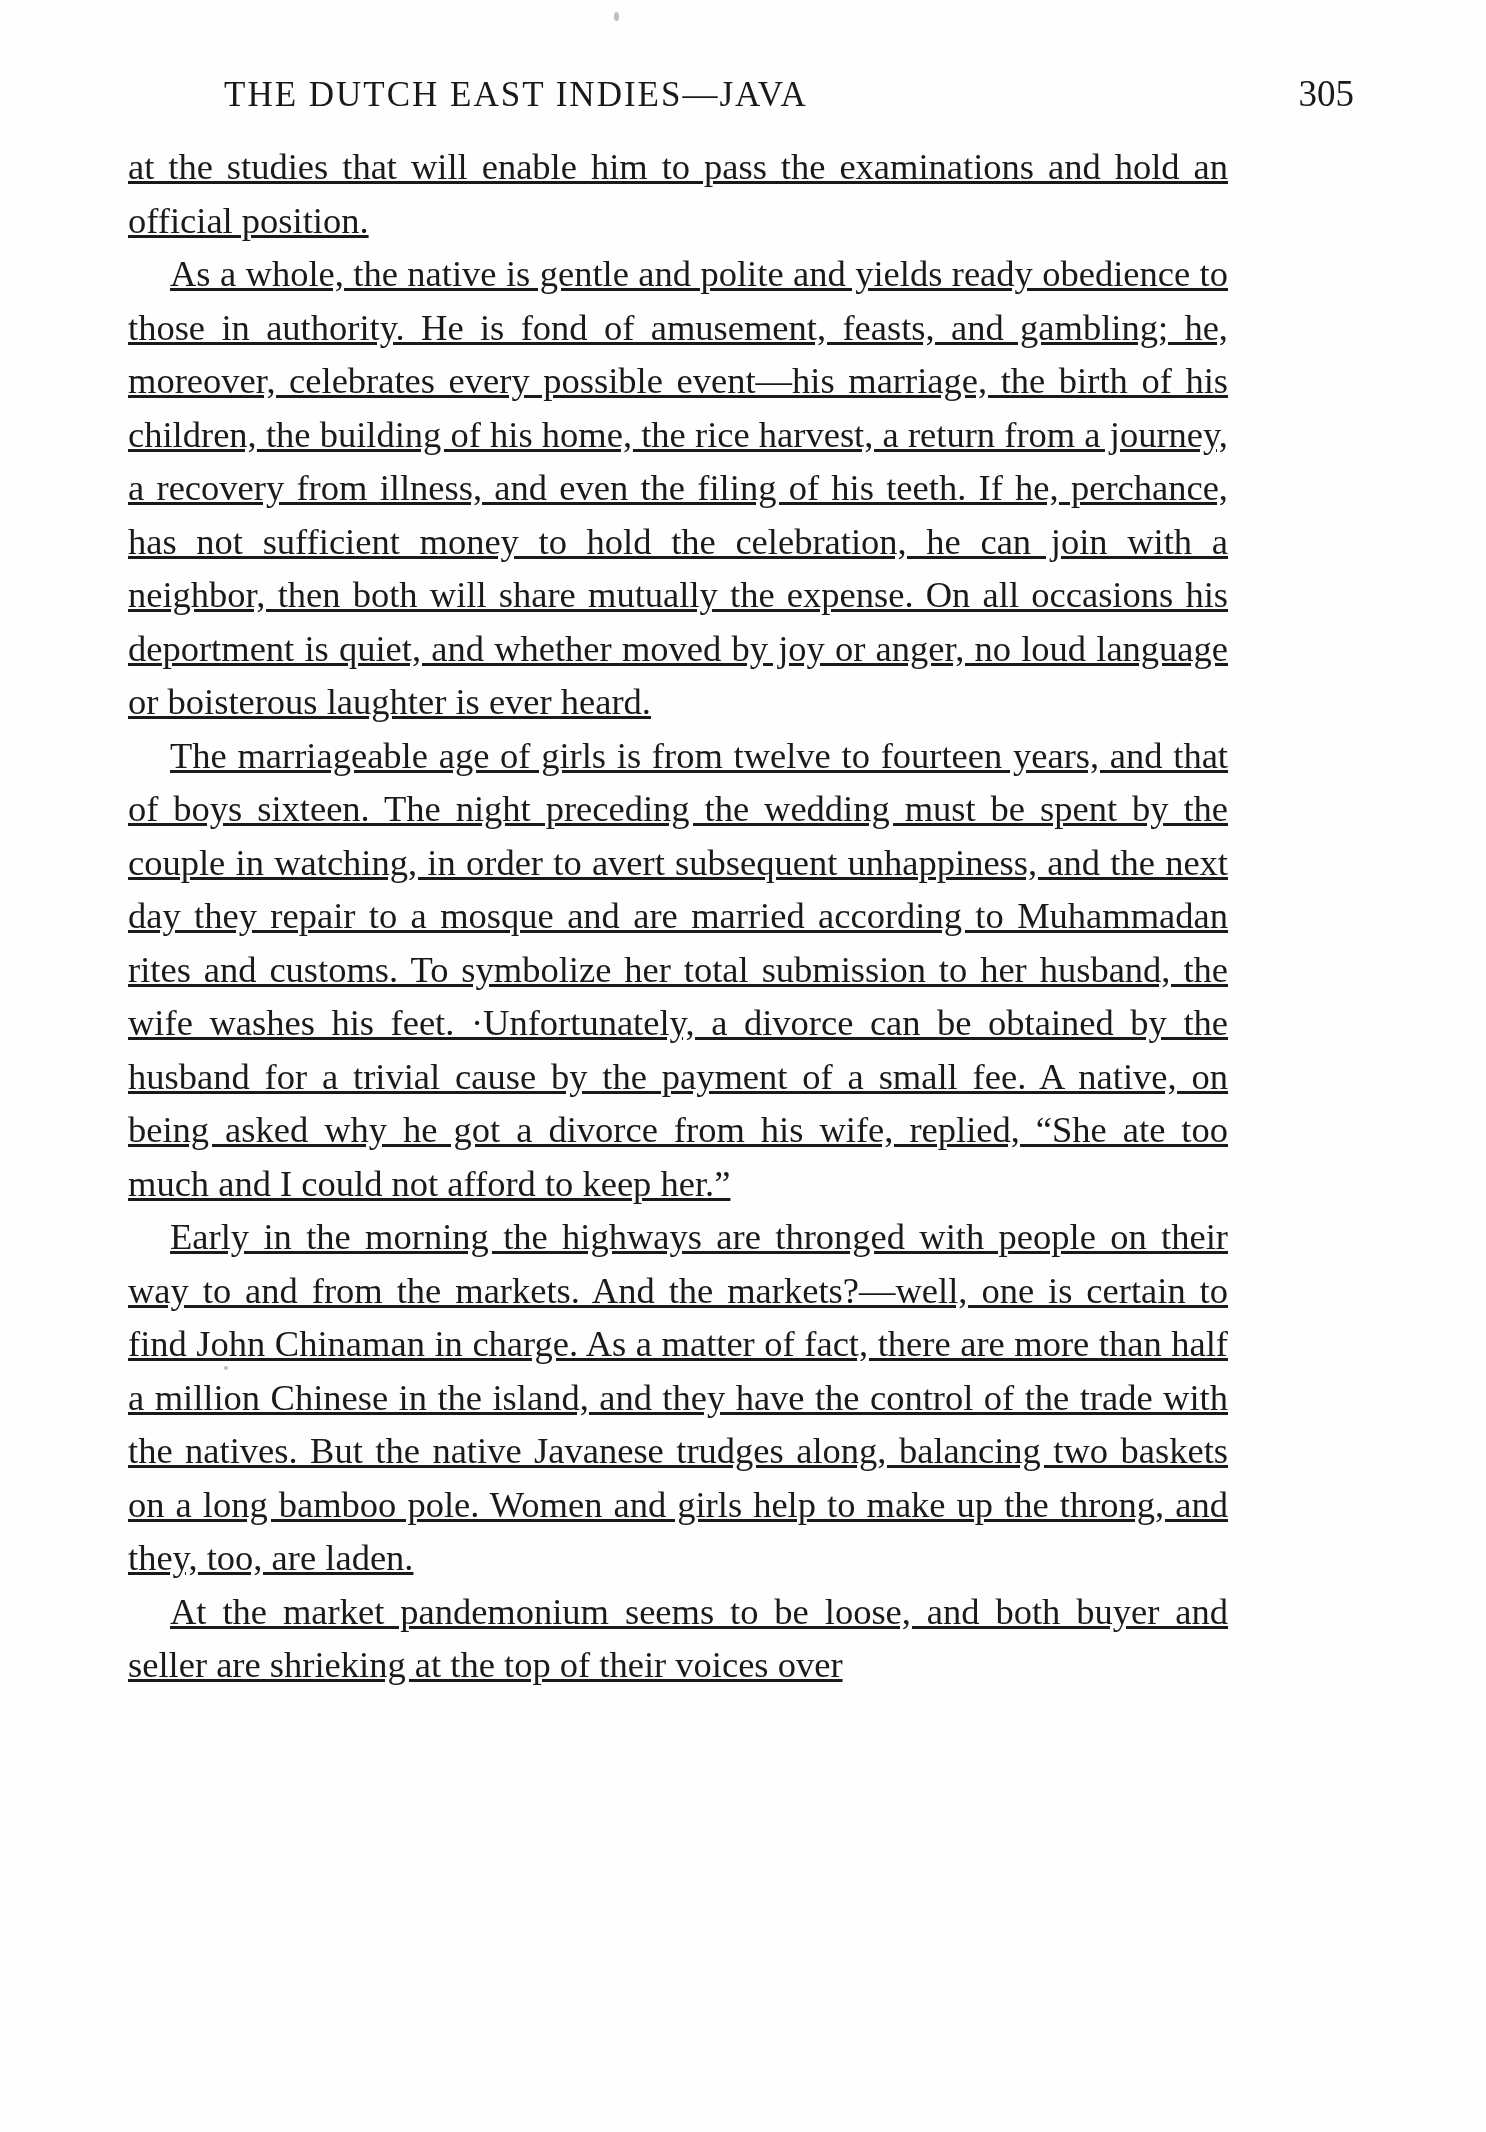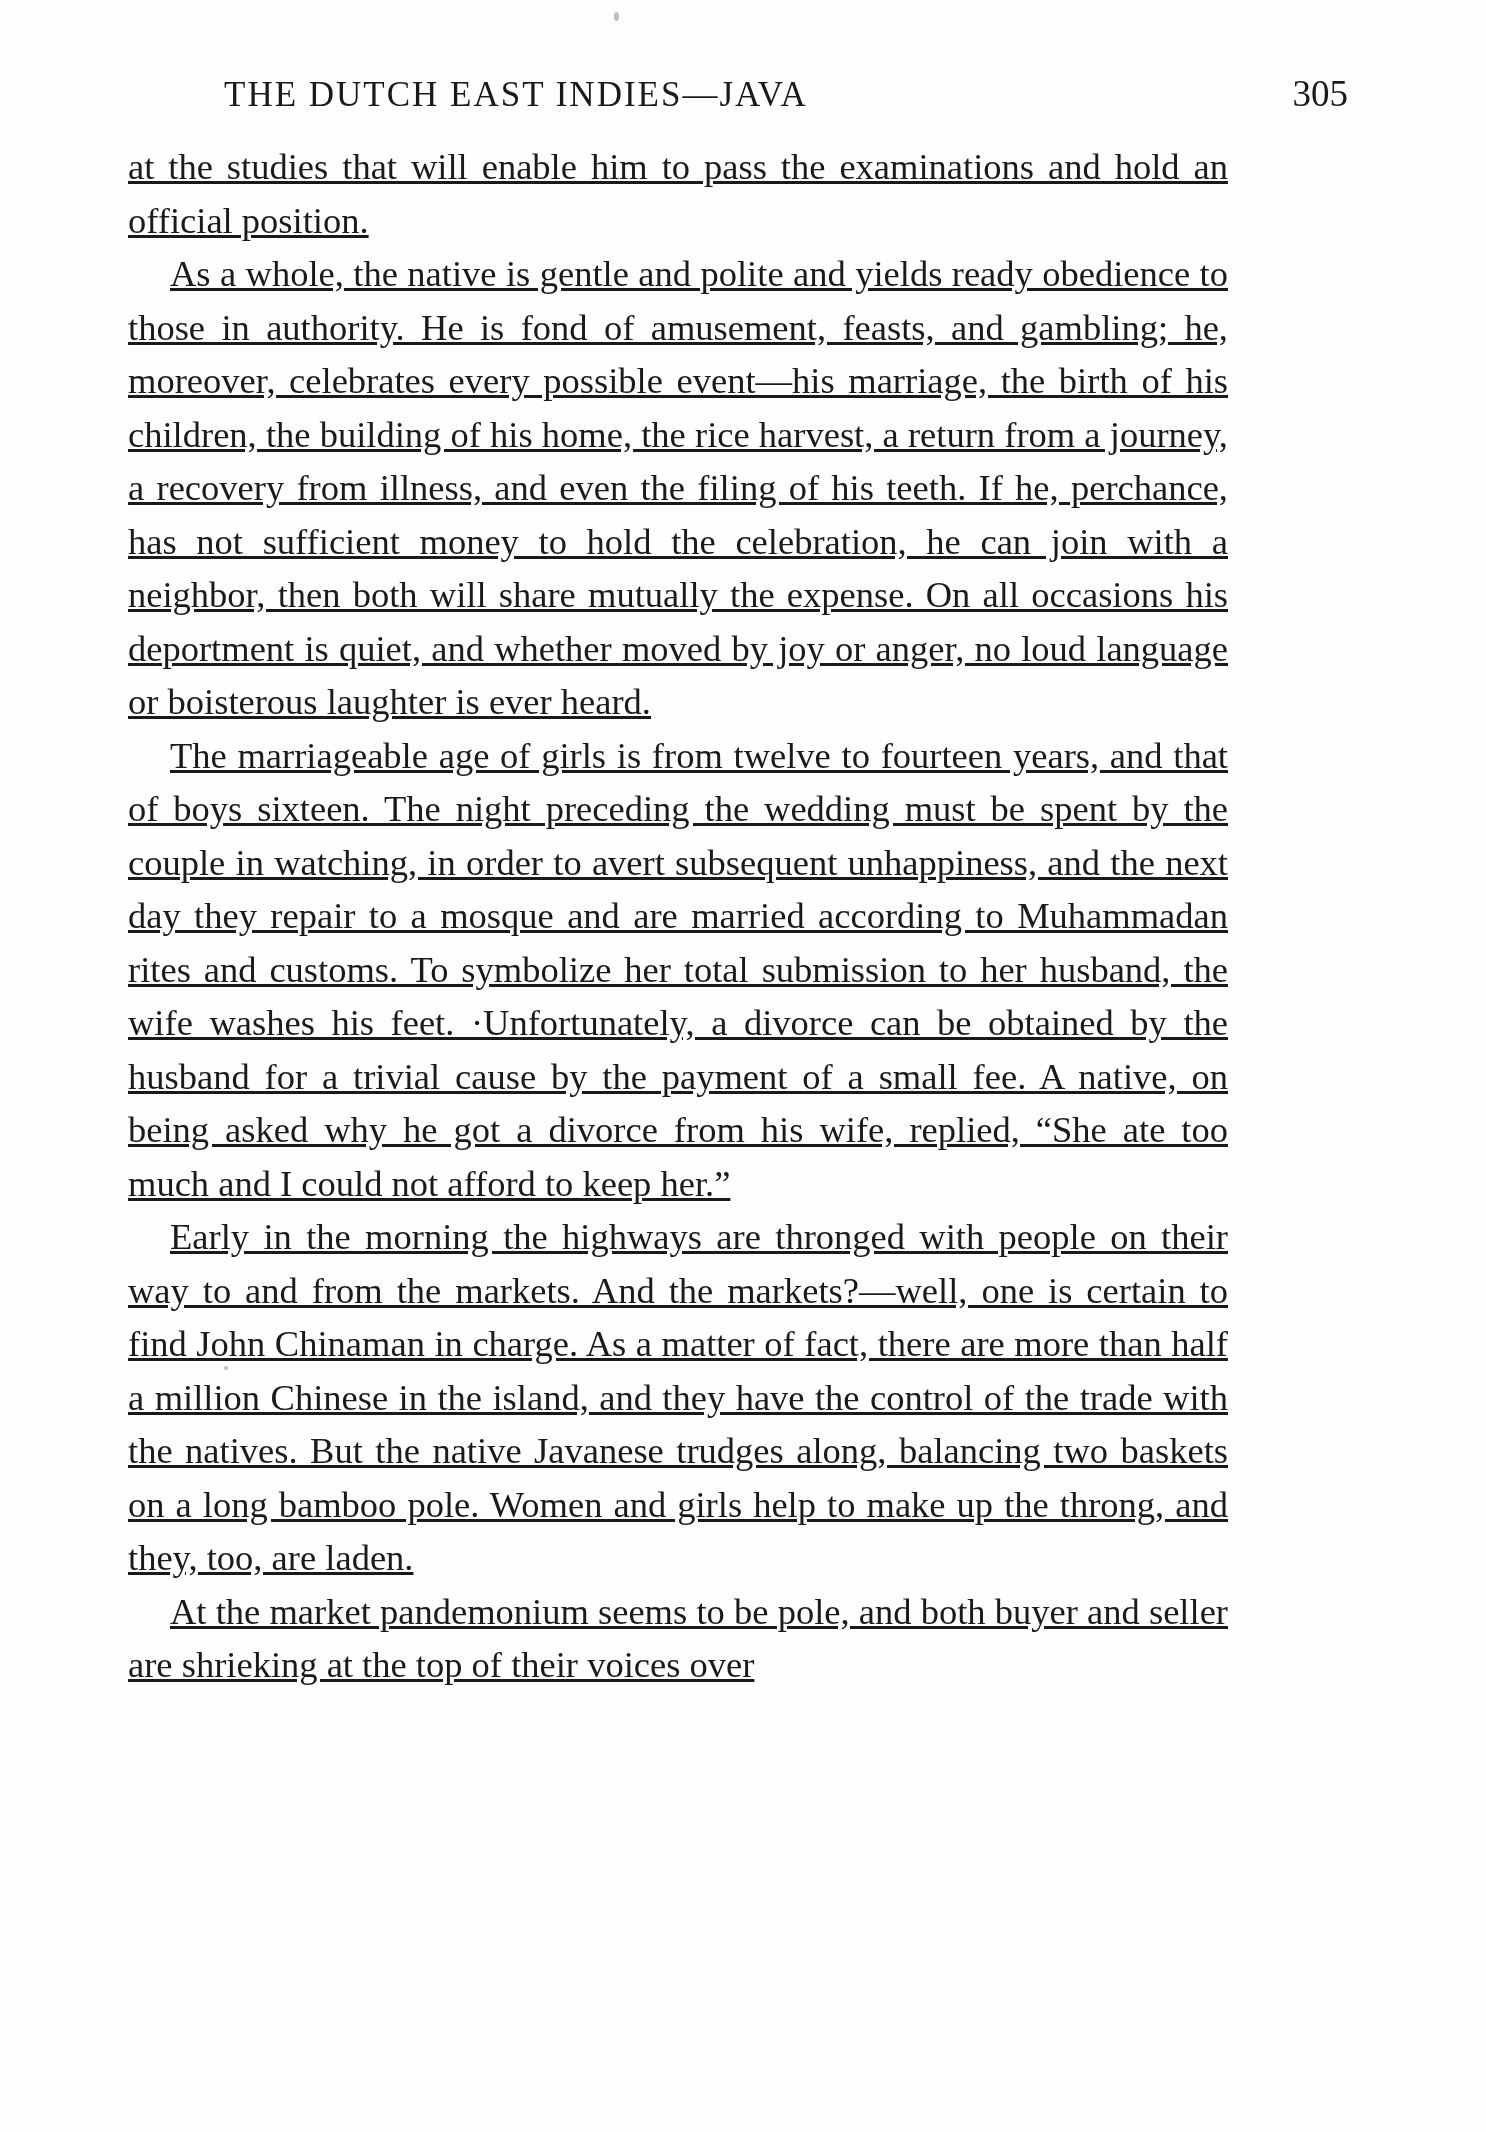--- a/index.html
+++ b/index.html
@@ -36,21 +36,21 @@
     font-size: 35px;
     letter-spacing: 2.0px;
     font-variant: normal;
     text-transform: uppercase;
     margin-left: 96px;
     white-space: nowrap;
   }
   .folio {
     font-size: 37px;
     letter-spacing: 0px;
-    margin-right: 10px;
+    margin-right: 4px;
   }
   .body-text {
     position: absolute;
     top: 140px;
     left: 128px;
     width: 1100px;
     font-size: 36.5px;
     line-height: 53.5px;
     text-align: justify;
     text-justify: inter-word;
@@ -81,16 +81,16 @@
   <div class="header">
     <div class="running-head">THE DUTCH EAST INDIES—JAVA</div>
     <div class="folio">305</div>
   </div>
 
   <div class="body-text">
     <p class="noindent">at the studies that will enable him to pass the examinations and hold an official position.</p>
     <p>As a whole, the native is gentle and polite and yields ready obedience to those in authority.   He is fond of amusement, feasts, and gambling; he, moreover, celebrates every possible event—his marriage, the birth of his children, the building of his home, the rice harvest, a return from a journey, a recovery from illness, and even the filing of his teeth.   If he, perchance, has not sufficient money to hold the celebration, he can join with a neighbor, then both will share mutually the expense.   On all occasions his deportment is quiet, and whether moved by joy or anger, no loud language or boisterous laughter is ever heard.</p>
     <p>The marriageable age of girls is from twelve to fourteen years, and that of boys sixteen.   The night preceding the wedding must be spent by the couple in watching, in order to avert subsequent unhappiness, and the next day they repair to a mosque and are married according to Muhammadan rites and customs.   To symbolize her total submission to her husband, the wife washes his feet.   ·Unfortunately, a divorce can be obtained by the husband for a trivial cause by the payment of a small fee.   A native, on being asked why he got a divorce from his wife, replied, “She ate too much and I could not afford to keep her.”</p>
     <p>Early in the morning the highways are thronged with people on their way to and from the markets.   And the markets?—well, one is certain to find John Chinaman in charge.   As a matter of fact, there are more than half a million Chinese in the island, and they have the control of the trade with the natives.   But the native Javanese trudges along, balancing two baskets on a long bamboo pole.   Women and girls help to make up the throng, and they, too, are laden.</p>
-    <p>At the market pandemonium seems to be pole, and both buyer and seller are shrieking at the top of their voices over</p>
+    <p>At the market pandemonium seems to be loose, and both buyer and seller are shrieking at the top of their voices over</p>
   </div>
 
 </div>
 
 </body></html>

